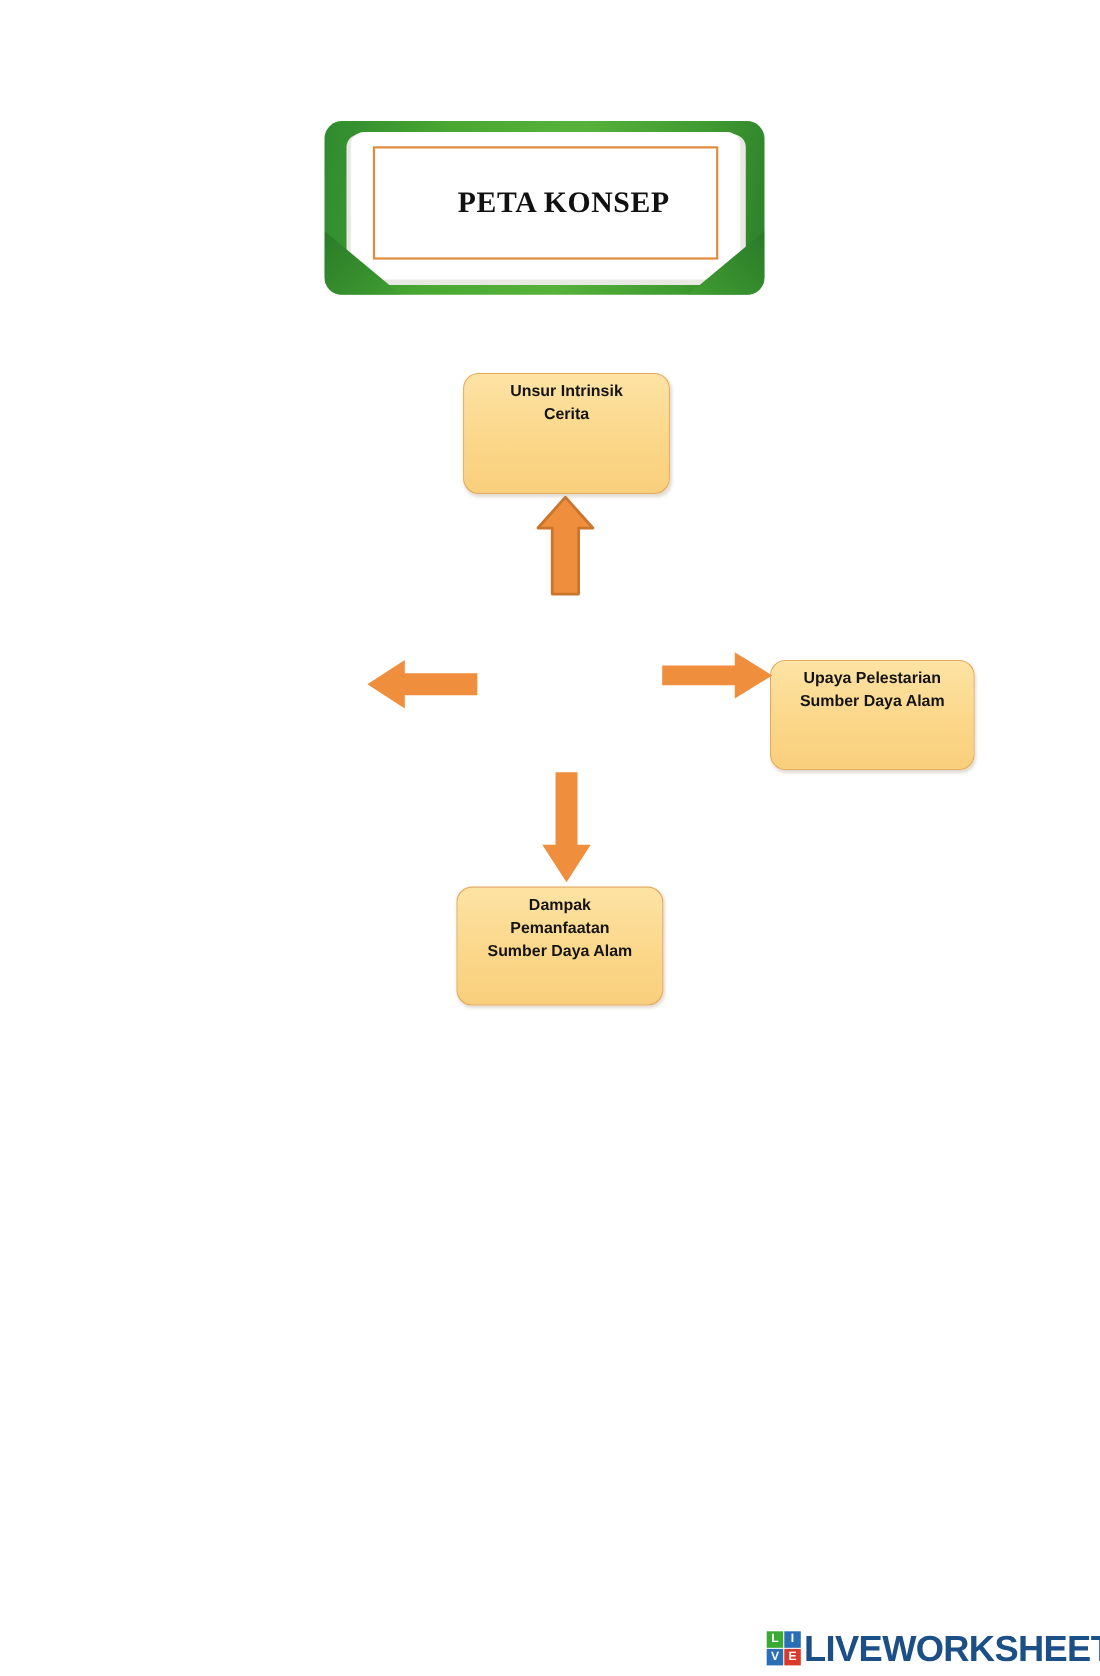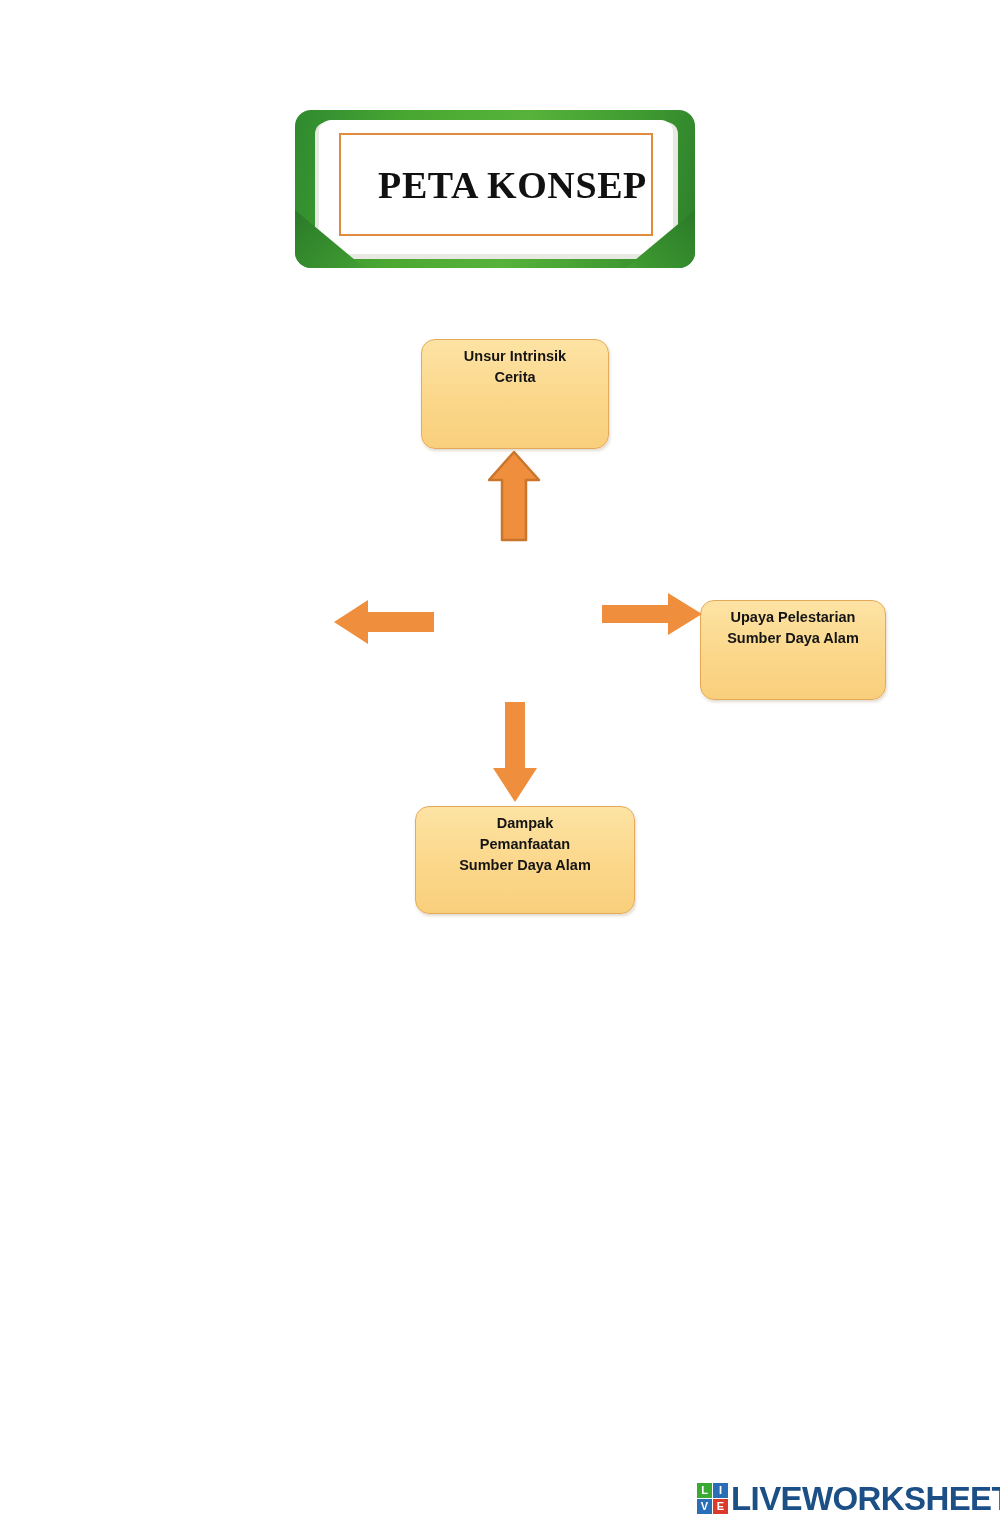--- a/index.html
+++ b/index.html
@@ -75,21 +75,21 @@
     bottom: 32px;
     border: 2px solid #e08b3d;
     background: #ffffff;
     display: flex;
     align-items: center;
     justify-content: center;
   }
   #banner-title {
     font-family: "Liberation Serif", serif;
     font-weight: bold;
-    font-size: 38px;
+    font-size: 27px;
     letter-spacing: 0.6px;
     color: #111111;
     text-align: center;
     white-space: nowrap;
     margin-left: 33px;
   }
 
   
   #map {
     position: absolute;
@@ -117,21 +117,21 @@
     font-size: 14.5px;
     line-height: 1.45;
     color: #141414;
     text-align: center;
     white-space: pre-line;
   }
 
   #node-top    { left: 421px; top: 339px;  width: 188px; height: 110px; }
   #node-left   { left: 136px; top: 563px;  width: 188px; height: 110px; }
   #node-right  { left: 700px; top: 558px;  width: 186px; height: 100px; margin-top: 42px; }
-  #node-bottom { left: 415px; top: 806px;  width: 220px; height: 108px; }
+  #node-bottom { left: 415px; top: 806px;  width: 188px; height: 108px; }
 
   #node-center {
     position: absolute;
     left: 430px;
     top: 540px;
     width: 172px;
     height: 162px;
     border-radius: 50%;
     background: radial-gradient(circle at 42% 34%, #f7c0a4 0%, #f2a98a 55%, #ea9c7c 100%);
     border: 1px solid #e2987c;

